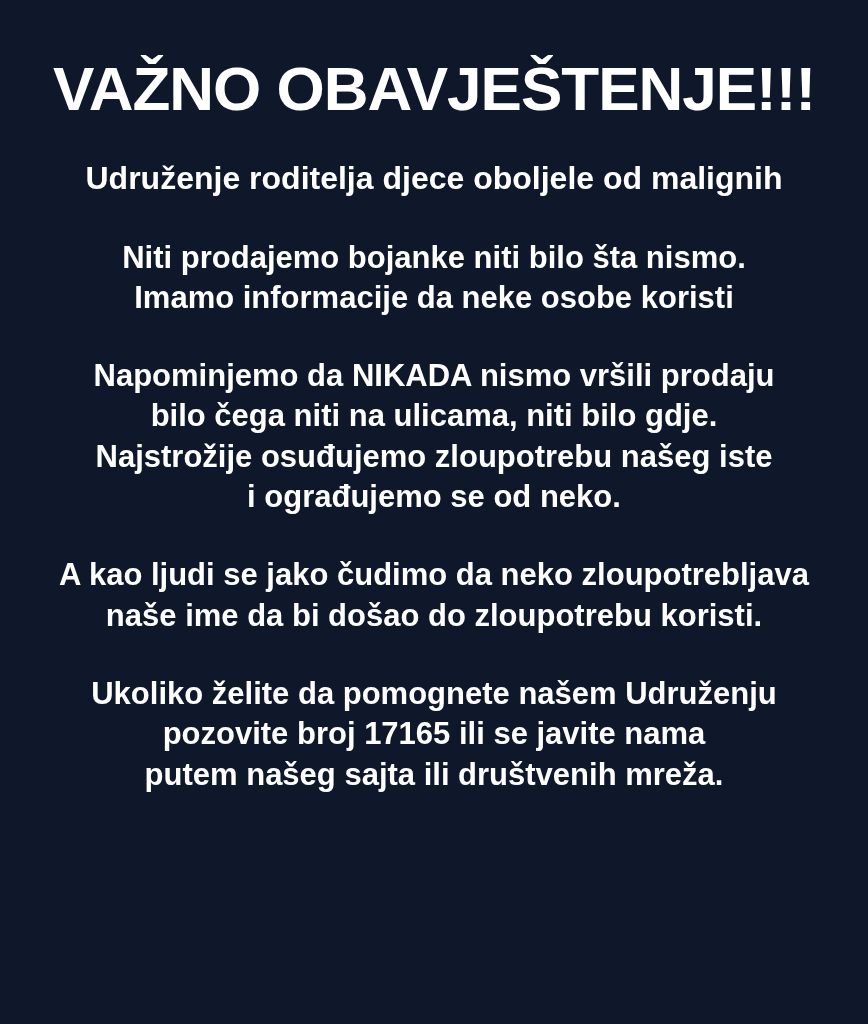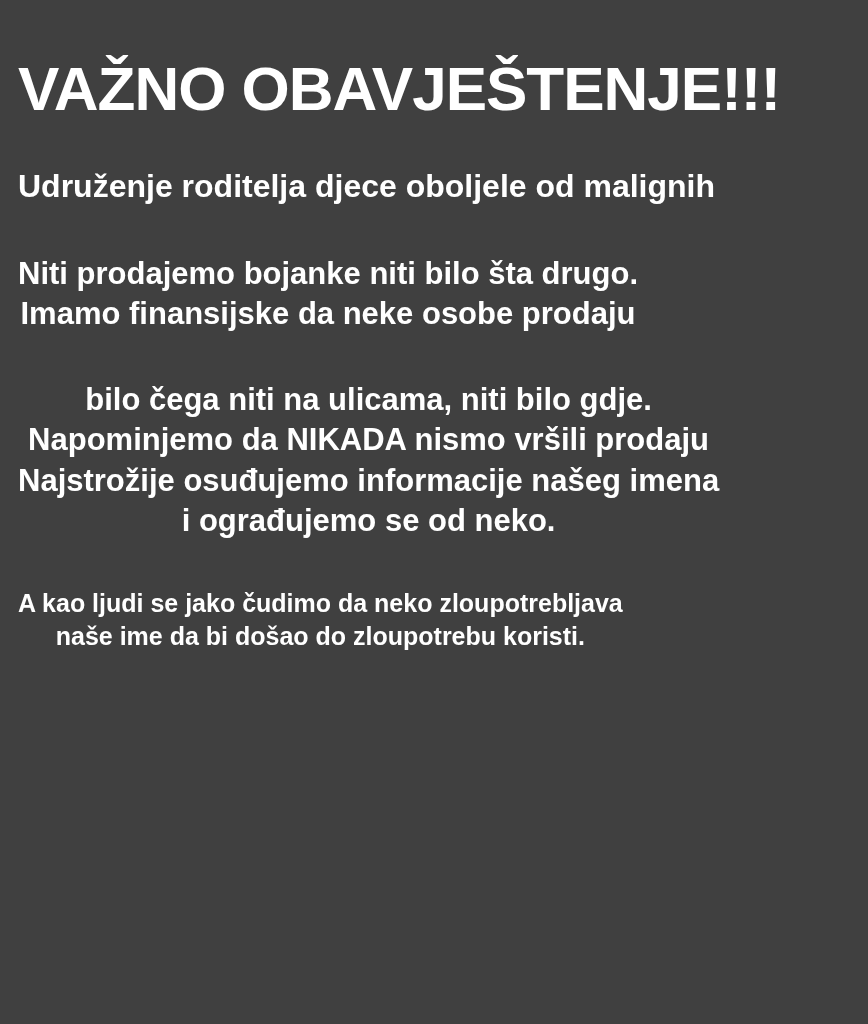--- a/index.html
+++ b/index.html
@@ -10,76 +10,81 @@
     width: 868px;
     height: 1024px;
     background: #d42329;
     font-family: "Liberation Sans", sans-serif;
     color: #ffffff;
     overflow: hidden;
   }
   .poster {
     width: 868px;
     height: 1024px;
-    background: #404040;
+    background: #0f172a;
     box-sizing: border-box;
     padding: 40px 18px 20px 18px;
     display: flex;
     flex-direction: column;
-    align-items: flex-start;
+    align-items: center;
   }
   .headline {
     font-size: 62px;
     font-weight: bold;
     letter-spacing: -1px;
     line-height: 1.0;
     text-align: center;
     margin: 18px 0 30px 0;
     white-space: nowrap;
   }
   .para {
     text-align: center;
     font-weight: bold;
     font-size: 31px;
     line-height: 1.30;
-    margin: 16px 0 26px 0;
+    margin: 8px 0 26px 0;
     max-width: 830px;
   }
   .para .line {
     display: block;
     white-space: nowrap;
   }
   .p1 { font-size: 32px; margin-bottom: 30px; }
   .p2 { font-size: 31px; margin-bottom: 30px; }
   .p3 { font-size: 31px; margin-bottom: 30px; }
-  .p4 { font-size: 25px; margin-bottom: 30px; }
+  .p4 { font-size: 31px; margin-bottom: 30px; }
   .p5 { font-size: 31px; margin-bottom: 10px; }
 </style>
 </head>
 <body>
 
 <div class="poster">
 
   <h1 class="headline">VAŽNO OBAVJEŠTENJE!!!</h1>
 
   <div class="para p1">
     <span class="line">Udruženje roditelja djece oboljele od malignih</span>
   </div>
 
   <div class="para p2">
-    <span class="line">Niti prodajemo bojanke niti bilo šta drugo.</span>
-    <span class="line">Imamo finansijske da neke osobe prodaju</span>
+    <span class="line">Niti prodajemo bojanke niti bilo šta nismo.</span>
+    <span class="line">Imamo informacije da neke osobe koristi</span>
   </div>
 
   <div class="para p3">
+    <span class="line">Napominjemo da NIKADA nismo vršili prodaju</span>
     <span class="line">bilo čega niti na ulicama, niti bilo gdje.</span>
-    <span class="line">Napominjemo da NIKADA nismo vršili prodaju</span>
-    <span class="line">Najstrožije osuđujemo informacije našeg imena</span>
+    <span class="line">Najstrožije osuđujemo zloupotrebu našeg iste</span>
     <span class="line">i ograđujemo se od neko.</span>
   </div>
 
   <div class="para p4">
     <span class="line">A kao ljudi se jako čudimo da neko zloupotrebljava</span>
     <span class="line">naše ime da bi došao do zloupotrebu koristi.</span>
   </div>
 
+  <div class="para p5">
+    <span class="line">Ukoliko želite da pomognete našem Udruženju</span>
+    <span class="line">pozovite broj 17165 ili se javite nama</span>
+    <span class="line">putem našeg sajta ili društvenih mreža.</span>
+  </div>
 
 </div>
 
 </body></html>

